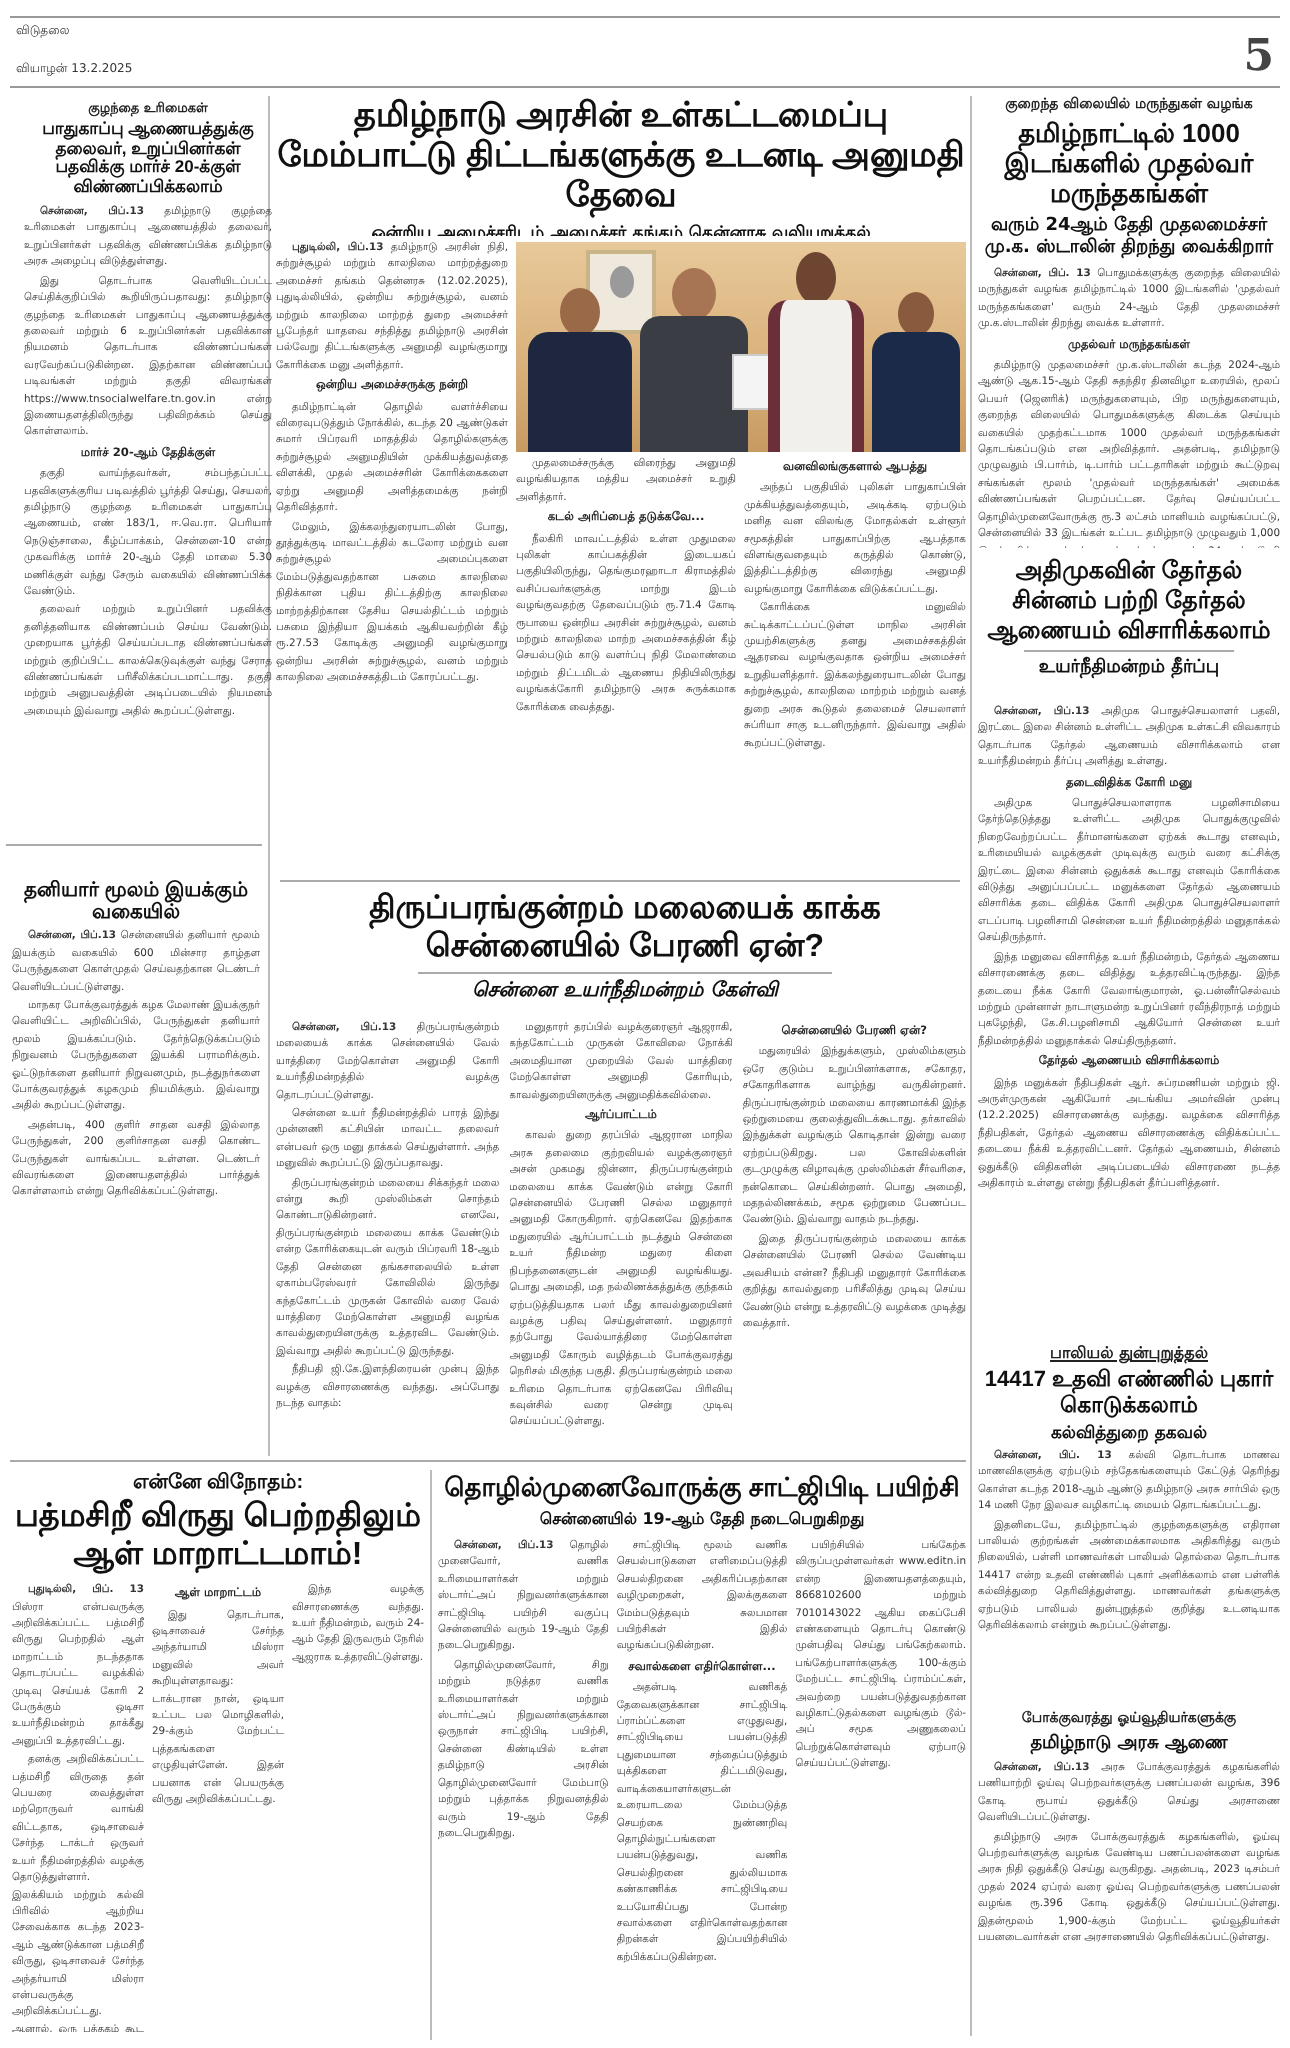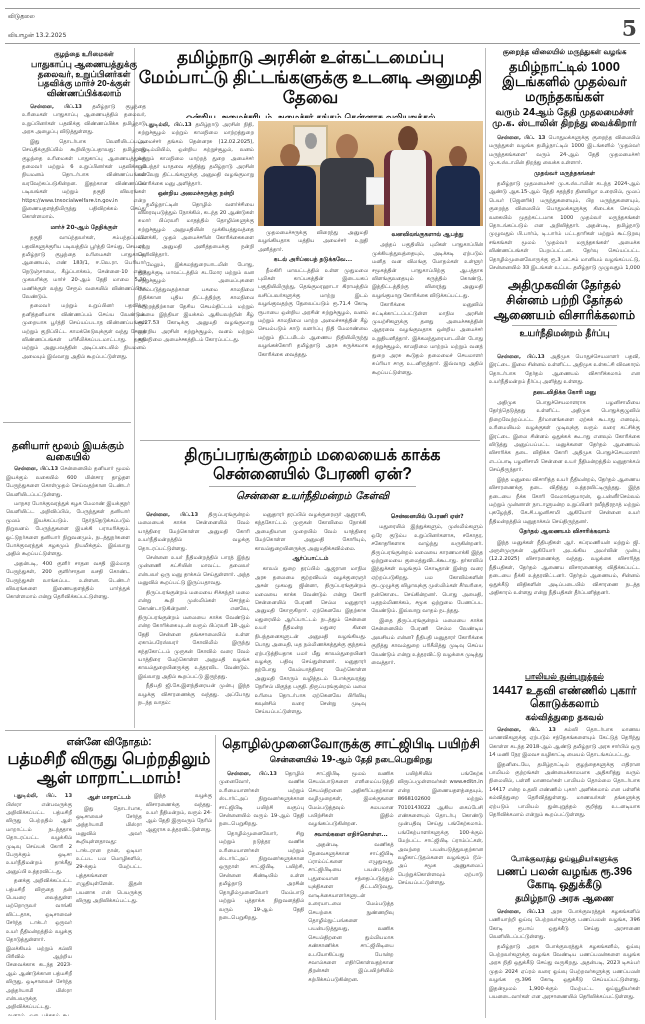--- a/index.html
+++ b/index.html
@@ -43,21 +43,21 @@
 </div>
 
 <div class="vrule" style="left:134px; top:48px; height:680px;"></div>
 <div class="vrule" style="left:485px; top:48px; height:970px;"></div>
 <div class="vrule" style="left:215px; top:735px; height:285px;"></div>
 
 <div class="hrule" style="left:140px; top:440px; width:340px;"></div>
 <div class="hrule" style="left:5px; top:730px; width:478px;"></div>
 <div class="hrule" style="left:3px; top:422px; width:128px;"></div>
 
-<div class="col" style="left:22px; top:50px; width:124px; height:370px;">
+<div class="col" style="left:12px; top:50px; width:124px; height:370px;">
   <div class="kicker" style="font-size:6.5px; margin-bottom:2px;">குழந்தை உரிமைகள்</div>
   <div class="hl" style="font-size:8.5px; margin-bottom:4px;">பாதுகாப்பு ஆணையத்துக்கு தலைவர், உறுப்பினர்கள் பதவிக்கு மார்ச் 20-க்குள் விண்ணப்பிக்கலாம்</div>
   <div class="body">
     <p><span class="dateline">சென்னை, பிப்.13</span> <span>தமிழ்நாடு குழந்தை உரிமைகள் பாதுகாப்பு ஆணையத்தில் தலைவர், உறுப்பினர்கள் பதவிக்கு விண்ணப்பிக்க தமிழ்நாடு அரசு அழைப்பு விடுத்துள்ளது.</span></p>
     <p>இது தொடர்பாக வெளியிடப்பட்ட செய்திக்குறிப்பில் கூறியிருப்பதாவது: தமிழ்நாடு குழந்தை உரிமைகள் பாதுகாப்பு ஆணையத்துக்கு தலைவர் மற்றும் 6 உறுப்பினர்கள் பதவிக்கான நியமனம் தொடர்பாக விண்ணப்பங்கள் வரவேற்கப்படுகின்றன. இதற்கான விண்ணப்பப் படிவங்கள் மற்றும் தகுதி விவரங்கள் https://www.tnsocialwelfare.tn.gov.in என்ற இணையதளத்திலிருந்து பதிவிறக்கம் செய்து கொள்ளலாம்.</p>
     <div class="subhead">மார்ச் 20-ஆம் தேதிக்குள்</div>
     <p>தகுதி வாய்ந்தவர்கள், சம்பந்தப்பட்ட பதவிகளுக்குரிய படிவத்தில் பூர்த்தி செய்து, செயலர், தமிழ்நாடு குழந்தை உரிமைகள் பாதுகாப்பு ஆணையம், எண் 183/1, ஈ.வெ.ரா. பெரியார் நெடுஞ்சாலை, கீழ்ப்பாக்கம், சென்னை-10 என்ற முகவரிக்கு மார்ச் 20-ஆம் தேதி மாலை 5.30 மணிக்குள் வந்து சேரும் வகையில் விண்ணப்பிக்க வேண்டும்.</p>
     <p>தலைவர் மற்றும் உறுப்பினர் பதவிக்கு தனித்தனியாக விண்ணப்பம் செய்ய வேண்டும். முறையாக பூர்த்தி செய்யப்படாத விண்ணப்பங்கள் மற்றும் குறிப்பிட்ட காலக்கெடுவுக்குள் வந்து சேராத விண்ணப்பங்கள் பரிசீலிக்கப்படமாட்டாது. தகுதி மற்றும் அனுபவத்தின் அடிப்படையில் நியமனம் அமையும் இவ்வாறு அதில் கூறப்பட்டுள்ளது.</p>
   </div>
 </div>
@@ -213,19 +213,18 @@
   <div class="hl" style="font-size:11px; line-height:13px;">14417 உதவி எண்ணில் புகார் கொடுக்கலாம்</div>
   <div class="sub" style="font-size:8.5px; margin:2px 0;">கல்வித்துறை தகவல்</div>
   <div class="body">
     <p><span class="dateline">சென்னை, பிப். 13</span> <span>கல்வி தொடர்பாக மாணவ மாணவிகளுக்கு ஏற்படும் சந்தேகங்களையும் கேட்டுத் தெரிந்து கொள்ள கடந்த 2018-ஆம் ஆண்டு தமிழ்நாடு அரசு சார்பில் ஒரு 14 மணி நேர இலவச வழிகாட்டி மையம் தொடங்கப்பட்டது.</span></p>
     <p>இதனிடையே, தமிழ்நாட்டில் குழந்தைகளுக்கு எதிரான பாலியல் குற்றங்கள் அண்மைக்காலமாக அதிகரித்து வரும் நிலையில், பள்ளி மாணவர்கள் பாலியல் தொல்லை தொடர்பாக 14417 என்ற உதவி எண்ணில் புகார் அளிக்கலாம் என பள்ளிக் கல்வித்துறை தெரிவித்துள்ளது. மாணவர்கள் தங்களுக்கு ஏற்படும் பாலியல் துன்புறுத்தல் குறித்து உடனடியாக தெரிவிக்கலாம் என்றும் கூறப்பட்டுள்ளது.</p>
   </div>
 </div>
 
 <div class="col" style="left:489px; top:855px; width:151px; height:165px;">
   <div class="kicker" style="font-size:7px; margin-bottom:1px;">போக்குவரத்து ஓய்வூதியர்களுக்கு</div>
-  <div class="hl" style="font-size:11px; line-height:13px;">பணப் பலன் வழங்க ரூ.396 கோடி ஒதுக்கீடு</div>
   <div class="sub" style="font-size:9px; margin:2px 0 3px;">தமிழ்நாடு அரசு ஆணை</div>
   <div class="body">
     <p><span class="dateline">சென்னை, பிப்.13</span> <span>அரசு போக்குவரத்துக் கழகங்களில் பணியாற்றி ஓய்வு பெற்றவர்களுக்கு பணப்பலன் வழங்க, 396 கோடி ரூபாய் ஒதுக்கீடு செய்து அரசாணை வெளியிடப்பட்டுள்ளது.</span></p>
     <p>தமிழ்நாடு அரசு போக்குவரத்துக் கழகங்களில், ஓய்வு பெற்றவர்களுக்கு வழங்க வேண்டிய பணப்பலன்களை வழங்க அரசு நிதி ஒதுக்கீடு செய்து வருகிறது. அதன்படி, 2023 டிசம்பர் முதல் 2024 ஏப்ரல் வரை ஓய்வு பெற்றவர்களுக்கு பணப்பலன் வழங்க ரூ.396 கோடி ஒதுக்கீடு செய்யப்பட்டுள்ளது. இதன்மூலம் 1,900-க்கும் மேற்பட்ட ஓய்வூதியர்கள் பயனடைவார்கள் என அரசாணையில் தெரிவிக்கப்பட்டுள்ளது.</p>
   </div>
 </div>
 
 </body></html>

